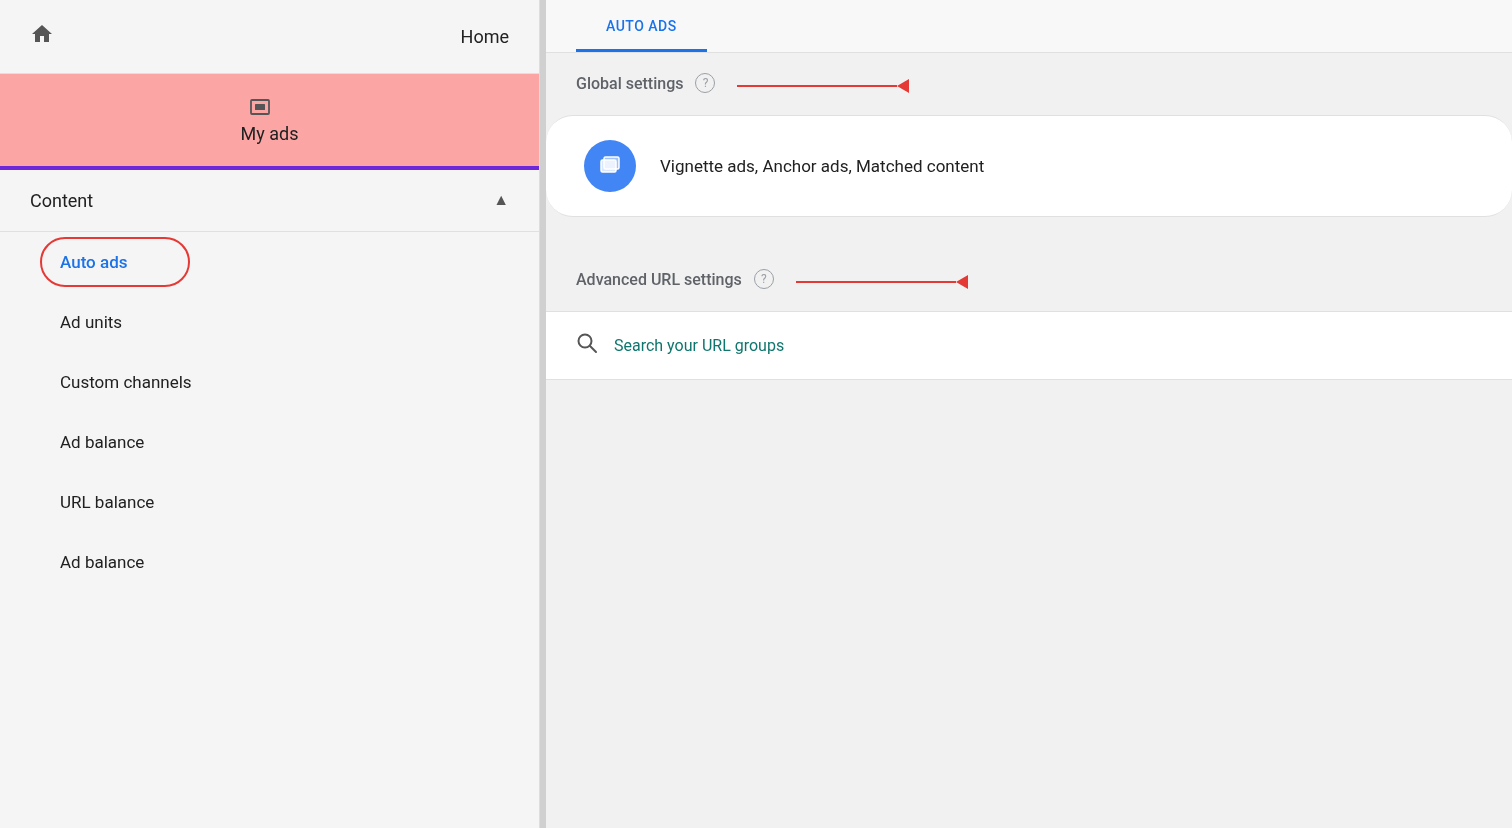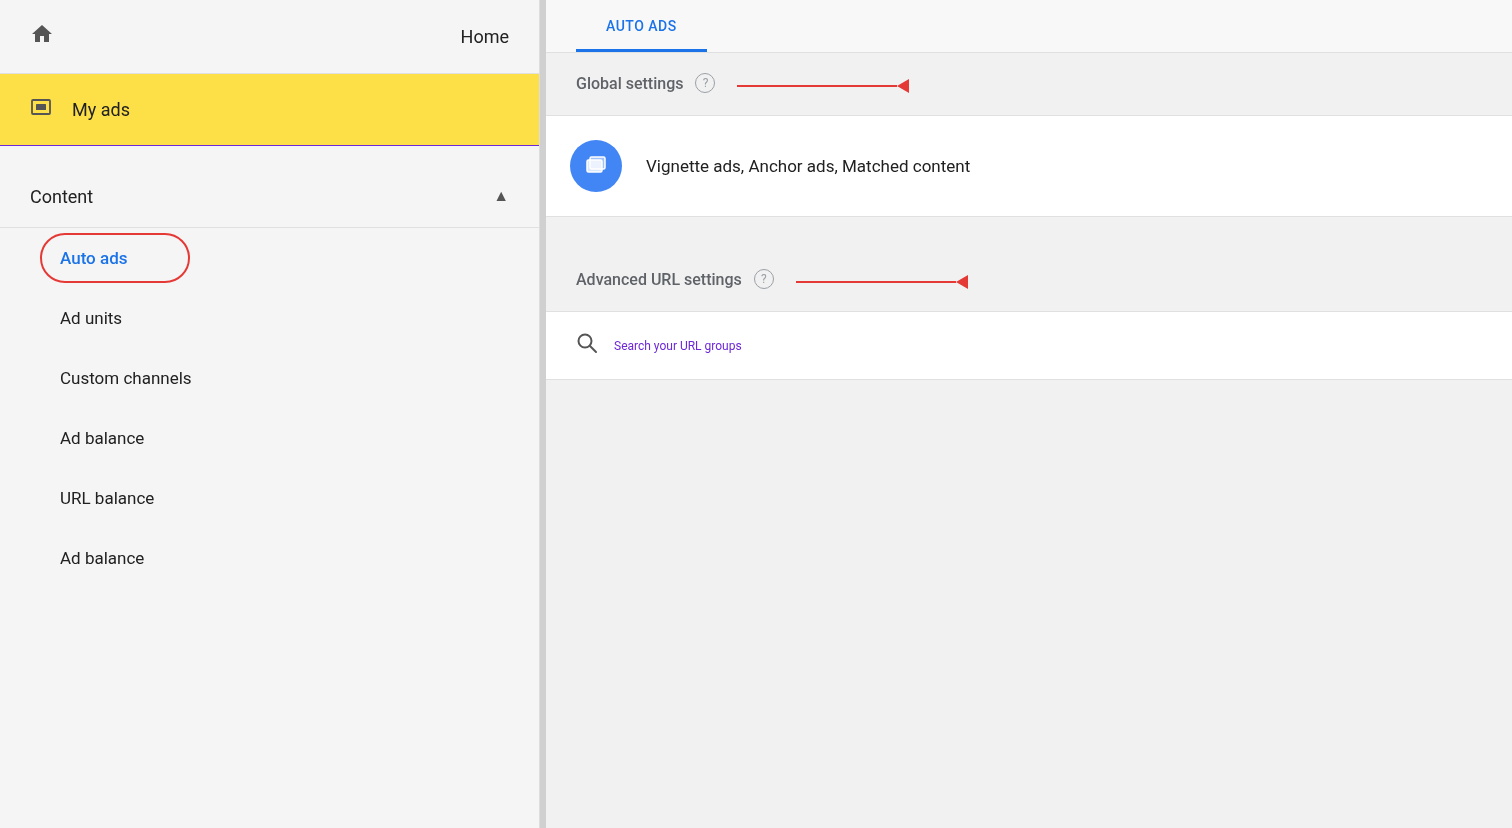--- a/index.html
+++ b/index.html
@@ -31,40 +31,40 @@
       color: #212121;
       font-weight: 400;
     }
 
     .sidebar-item.home {
       border-bottom: 1px solid #e0e0e0;
       justify-content: space-between;
     }
 
     .sidebar-item.my-ads {
-      background: #fde047;
-      border-bottom: 1px solid #6d28d9;
+      background: #fca5a5;
+      border-bottom: 4px solid #6d28d9;
+      flex-direction: column;
     }
 
     .sidebar-item-icon {
       margin-right: 20px;
       font-size: 22px;
       color: #555;
     }
 
     .sidebar-section-header {
       display: flex;
       align-items: flex-start;
       justify-content: space-between;
       padding: 20px 30px;
       font-size: 18px;
       color: #212121;
       cursor: pointer;
       border-bottom: 1px solid #e0e0e0;
-      margin-top: 20px;
     }
 
     .sidebar-section-header .chevron {
       font-size: 16px;
       color: #555;
     }
 
     .sidebar-sub-item {
       padding: 20px 30px 20px 60px;
       font-size: 17px;
@@ -184,26 +184,27 @@
       height: 0;
       border-top: 7px solid transparent;
       border-bottom: 7px solid transparent;
       border-right: 12px solid #e53935;
     }
 
     
     .card {
       background: #fff;
       margin: 2px 0;
-      padding: 24px 24px;
+      padding: 24px 38px;
       display: flex;
       align-items: center;
       gap: 24px;
       border-top: 1px solid #e0e0e0;
       border-bottom: 1px solid #e0e0e0;
+      border-radius: 27px;
     }
 
     .card-icon {
       width: 52px;
       height: 52px;
       background: #4285f4;
       border-radius: 50%;
       display: flex;
       align-items: center;
       justify-content: center;
@@ -231,22 +232,22 @@
       border-top: 1px solid #e0e0e0;
       border-bottom: 1px solid #e0e0e0;
     }
 
     .search-icon {
       font-size: 22px;
       color: #555;
     }
 
     .search-placeholder {
-      font-size: 12px;
-      color: #6d28d9;
+      font-size: 16px;
+      color: #0f766e;
     }
 
     .spacer {
       height: 30px;
       background: #f1f1f1;
     }
 
     .vertical-divider {
       width: 6px;
       background: #d0d0d0;

